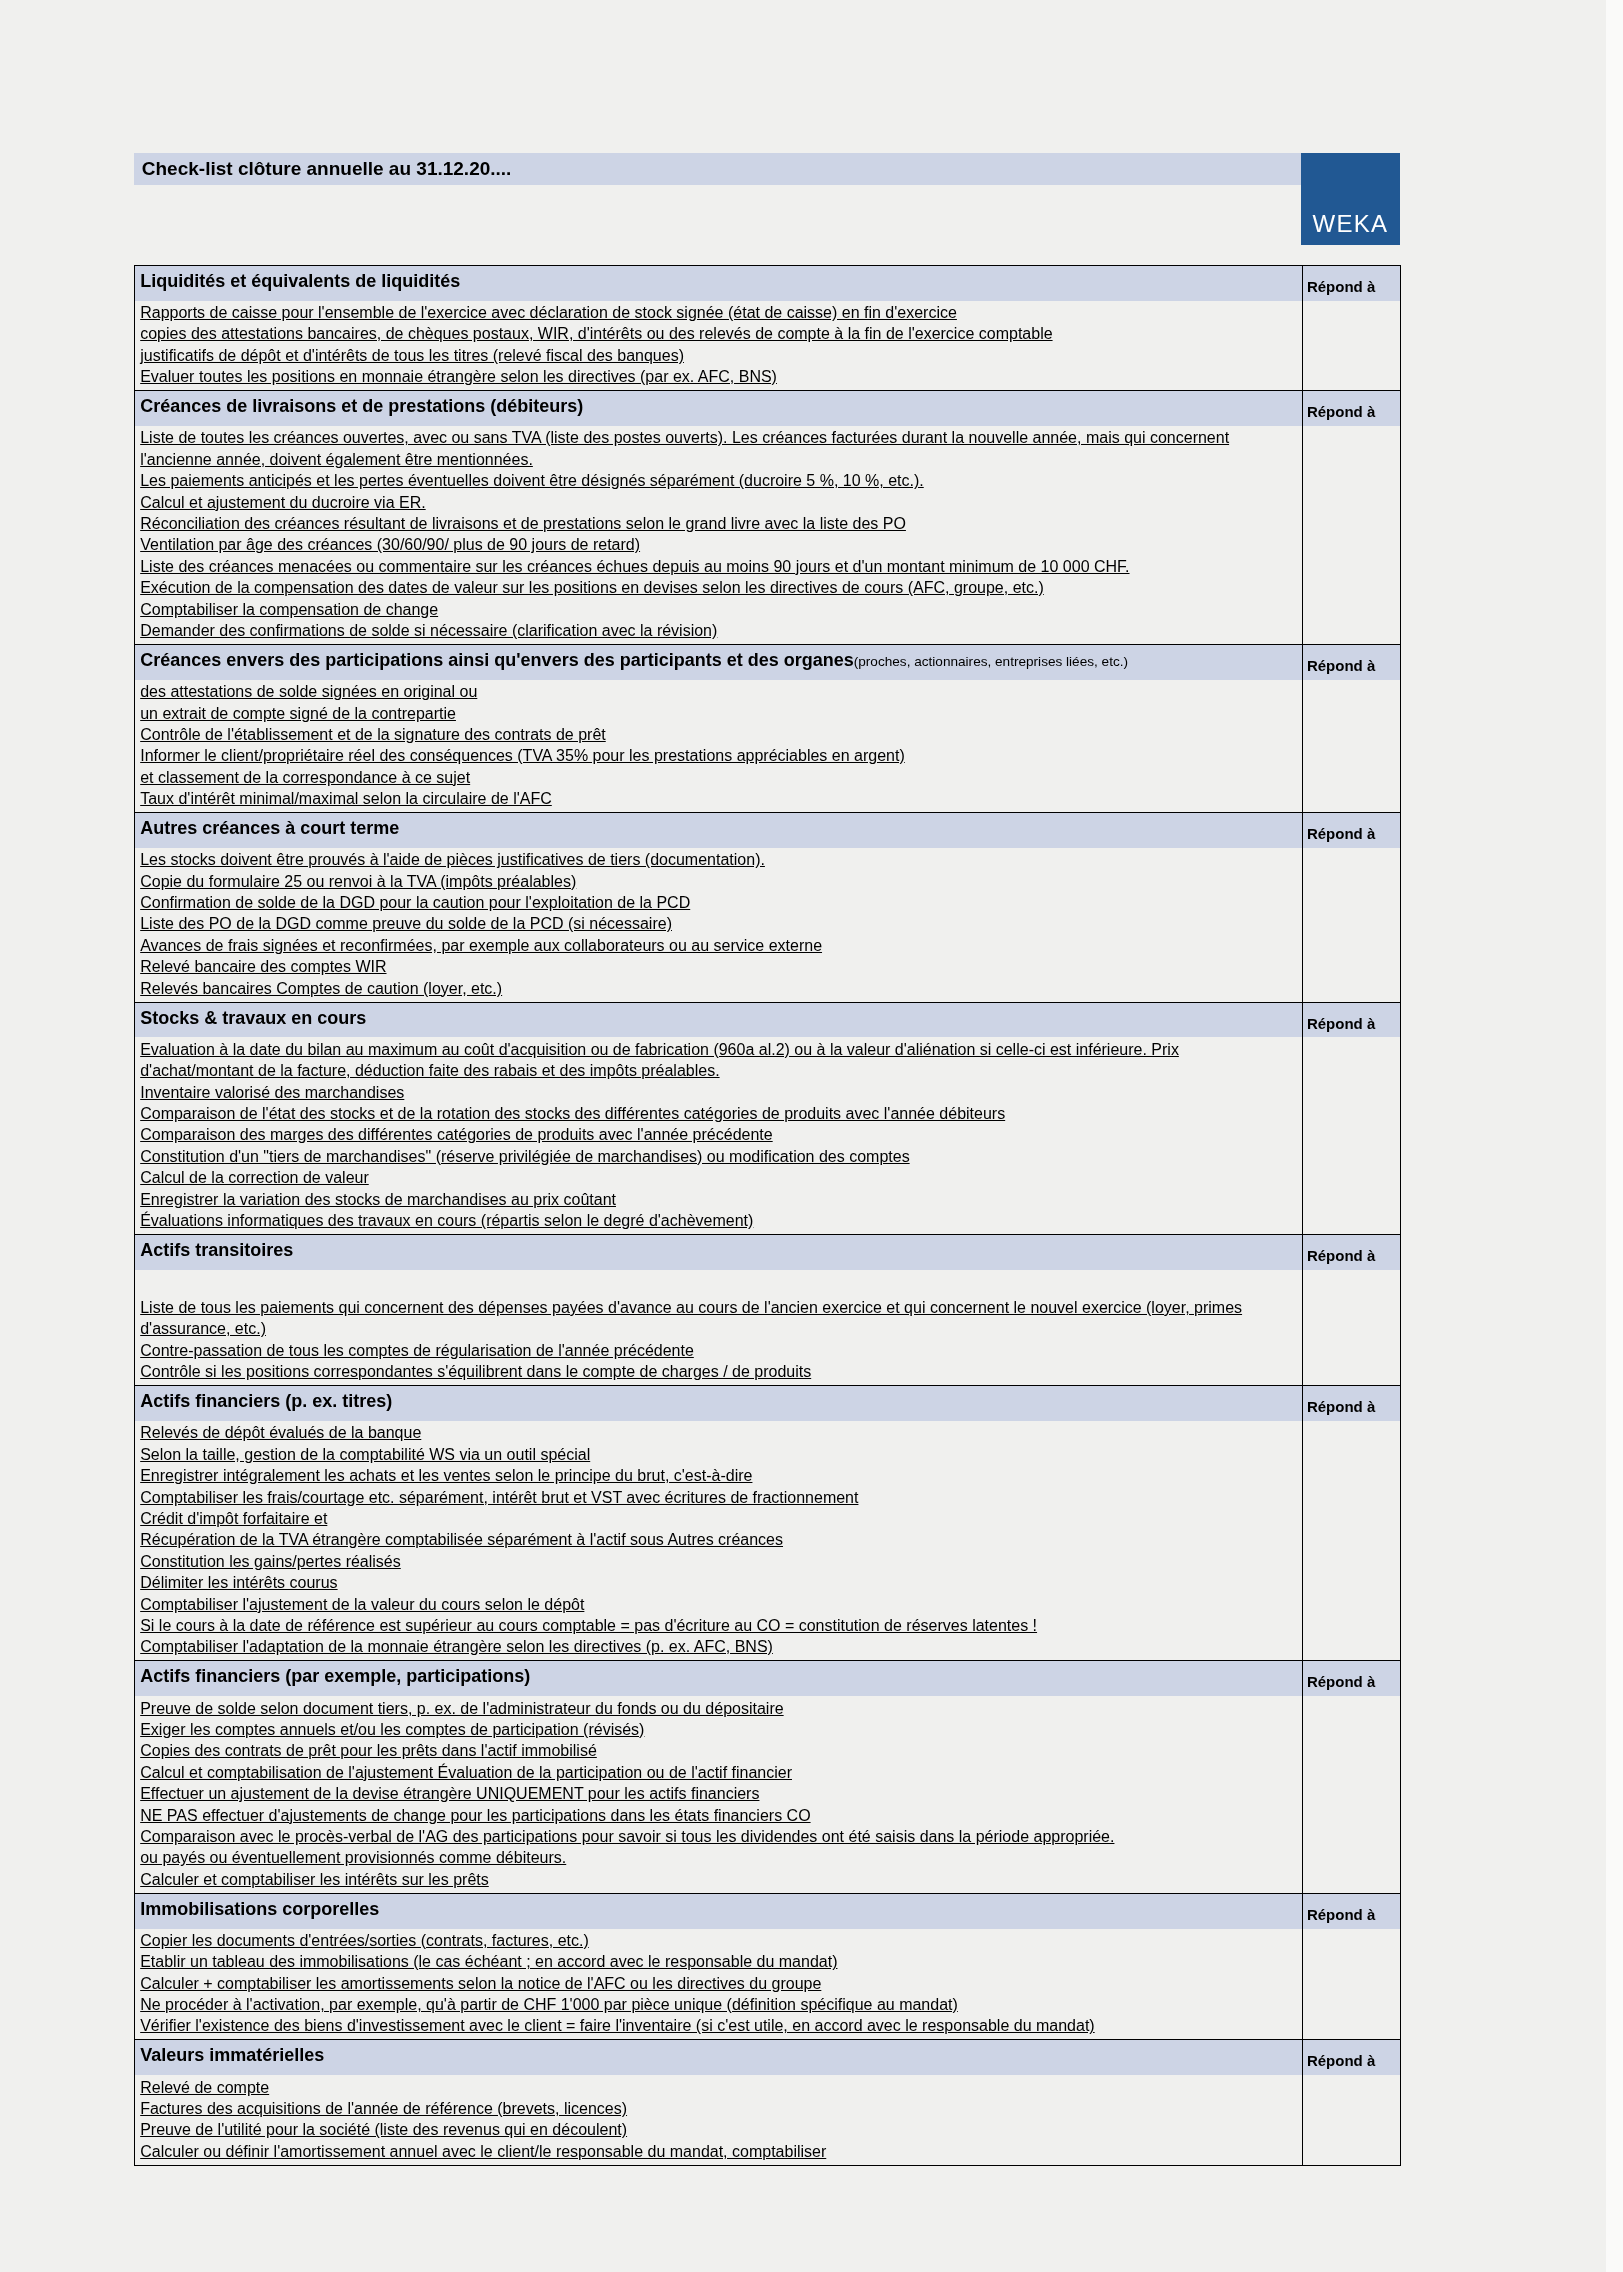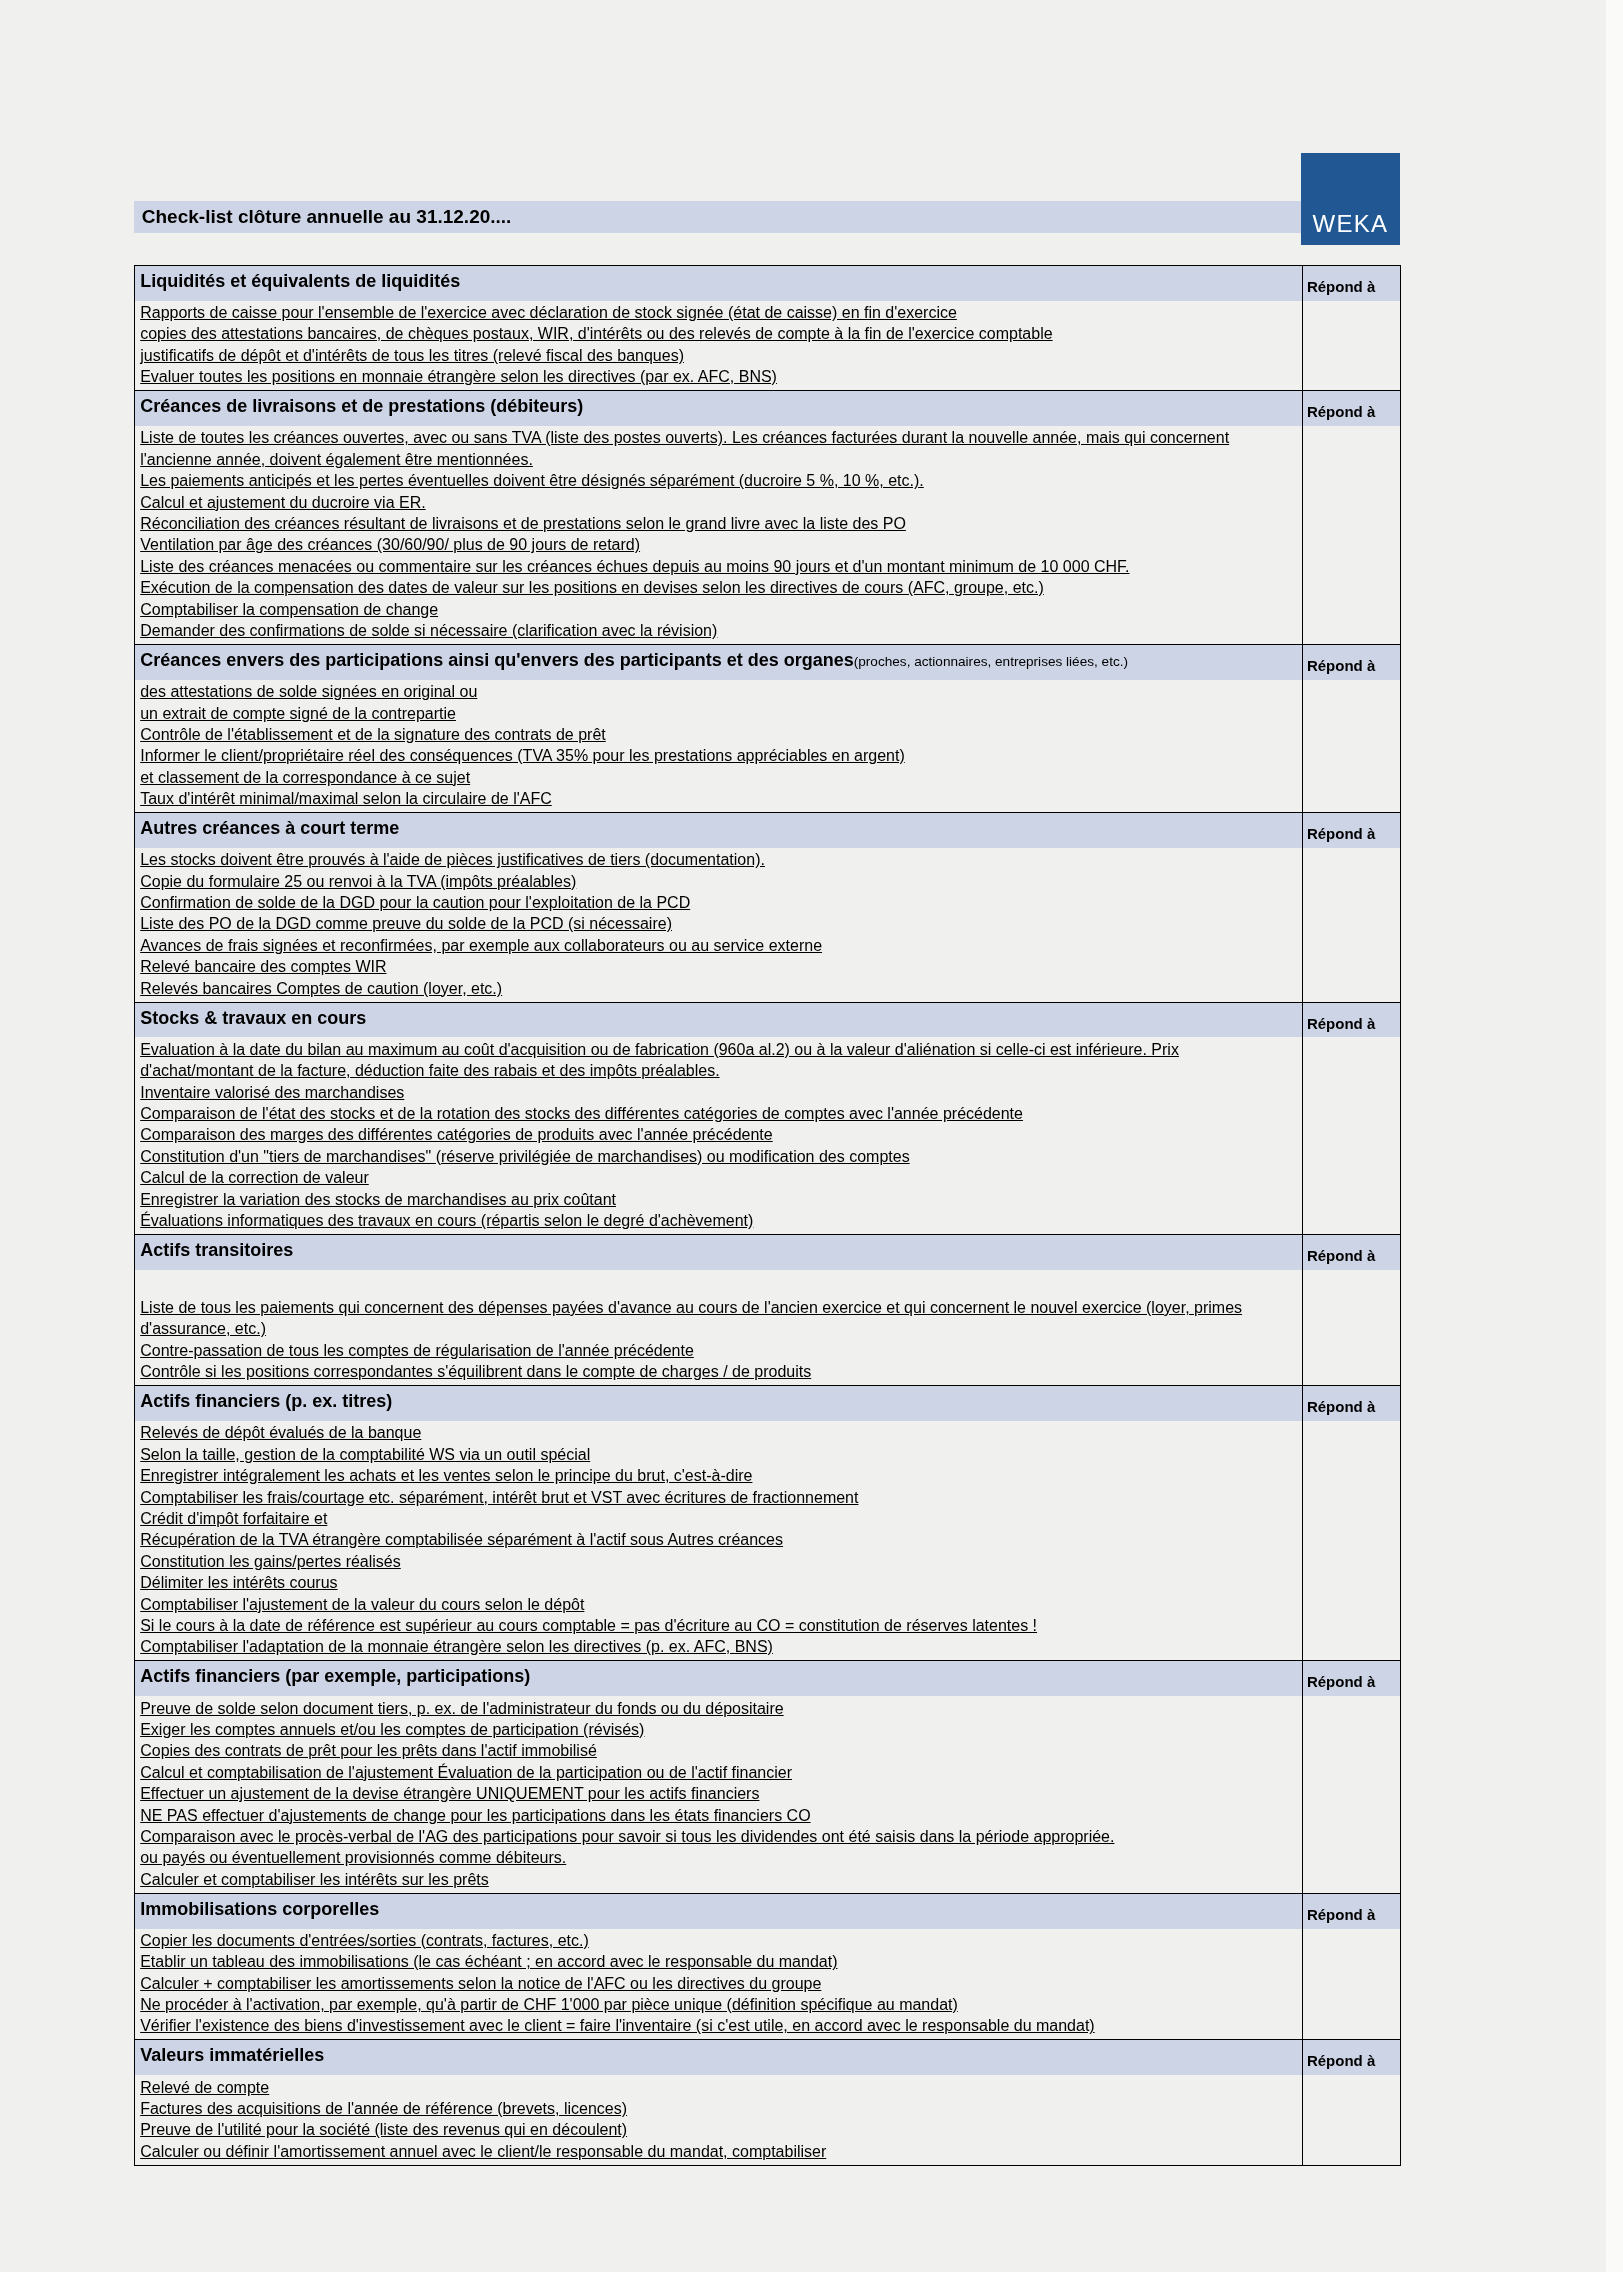--- a/index.html
+++ b/index.html
@@ -20,21 +20,21 @@
   .right-edge-strip{
     position:absolute;right:0;top:0;width:17.5px;height:2273px;
     background:#fafaf9;
   }
   
   .title-bar{
     position:absolute;left:134px;top:153px;width:1169px;height:32px;
     background:var(--band);
     display:flex;align-items:center;
     padding-left:7.8px;
-    font-size:19px;font-weight:bold;margin-top:48px;
+    font-size:19px;font-weight:bold;
   }
   
   .logo{
     position:absolute;left:1301px;top:153px;width:99px;height:92px;
     background:var(--logo-bg);
     display:flex;align-items:flex-end;justify-content:center;
     padding-bottom:9px;
   }
   .logo span{
     color:var(--logo-fg);
@@ -180,21 +180,21 @@
     <div class="section-header">
       <div class="section-title-cell"><span class="section-title">Stocks &amp; travaux en cours</span></div>
       <div class="repond-cell">
         <span class="repond-label">Répond à</span>
       </div>
     </div>
     <div class="section-body">
       <div class="items-cell">
           <div class="item">Evaluation à la date du bilan au maximum au coût d'acquisition ou de fabrication (960a al.2) ou à la valeur d'aliénation si celle-ci est inférieure. Prix d'achat/montant de la facture, déduction faite des rabais et des impôts préalables.</div>
           <div class="item">Inventaire valorisé des marchandises</div>
-          <div class="item">Comparaison de l'état des stocks et de la rotation des stocks des différentes catégories de comptes avec l'année précédente</div>
+          <div class="item">Comparaison de l'état des stocks et de la rotation des stocks des différentes catégories de produits avec l'année débiteurs</div>
           <div class="item">Comparaison des marges des différentes catégories de produits avec l'année précédente</div>
           <div class="item">Constitution d'un "tiers de marchandises" (réserve privilégiée de marchandises) ou modification des comptes</div>
           <div class="item">Calcul de la correction de valeur</div>
           <div class="item">Enregistrer la variation des stocks de marchandises au prix coûtant</div>
           <div class="item">Évaluations informatiques des travaux en cours (répartis selon le degré d'achèvement)</div>
         </div>
       <div class="answers-cell"></div>
     </div>
   </section>
 

